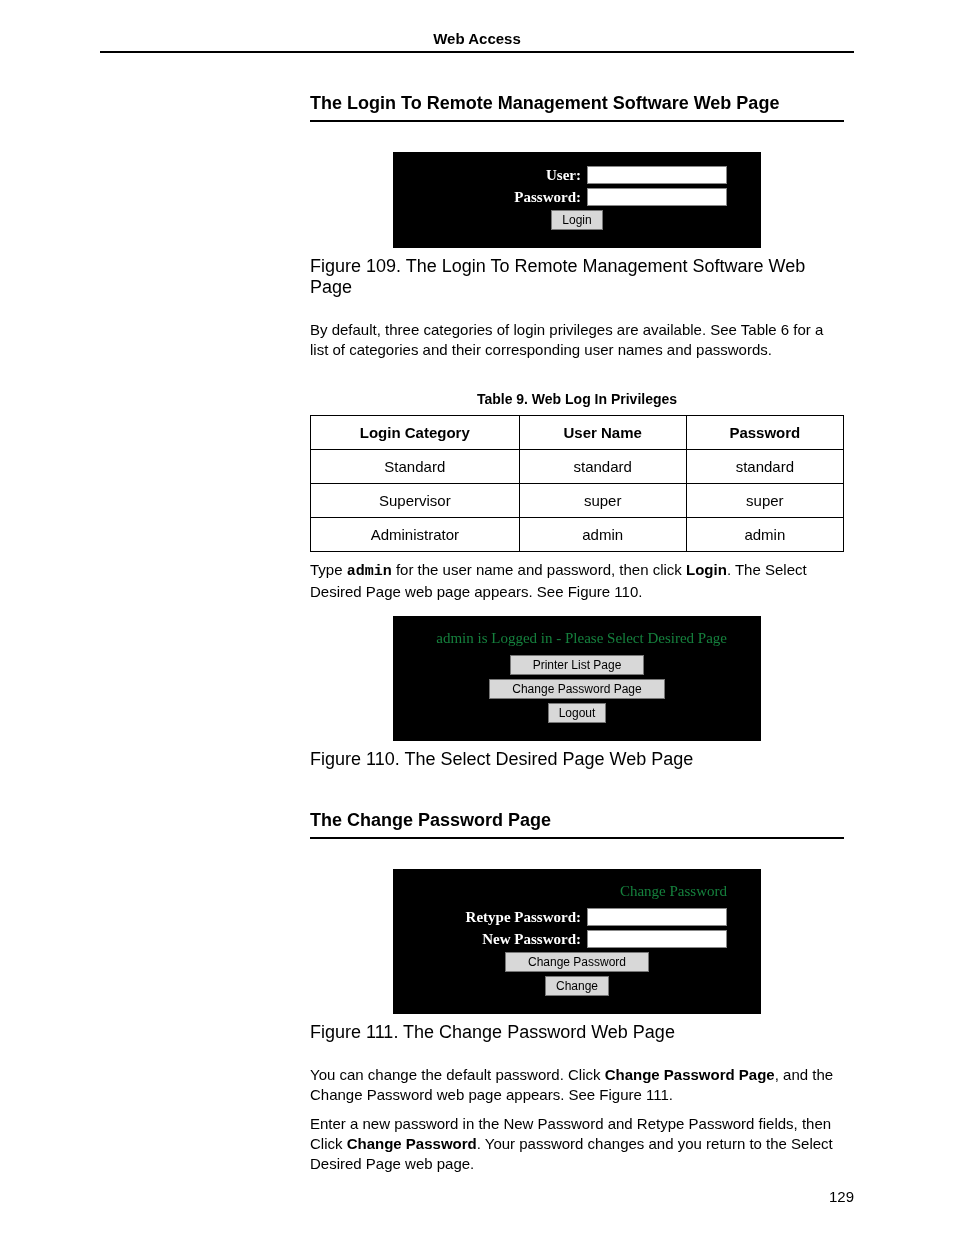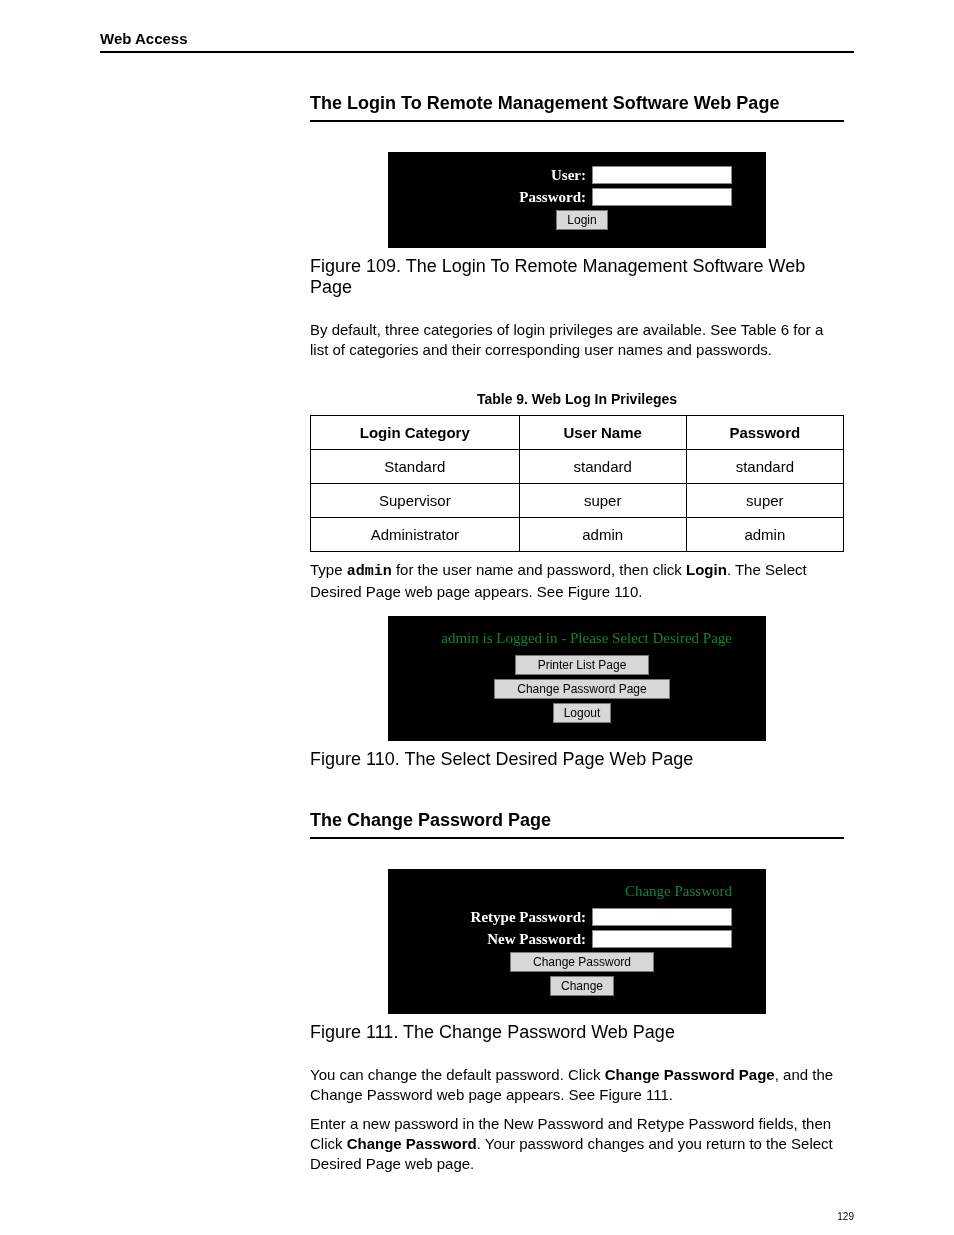--- a/index.html
+++ b/index.html
@@ -10,21 +10,21 @@
     color: #000;
   }
   .page {
     width: 954px;
     min-height: 1235px;
     position: relative;
     box-sizing: border-box;
     padding: 30px 100px 30px 100px;
   }
   .running-head {
-    text-align: left;
+    text-align: center;
     font-size: 15px;
     font-weight: bold;
     margin-bottom: 4px;
   }
   .rule {
     border-top: 2px solid #000;
     margin: 2px 0 40px 0;
   }
   .col {
     margin-left: 210px;   
@@ -48,21 +48,21 @@
   .mono { font-family: "Courier New", monospace; font-weight: bold; font-size: 15px; }
 
   
   .panel-wrap {
     margin: 14px auto 8px auto;
     display: flex;
     justify-content: center;
   }
   .panel {
     background: #000;
-    padding: 10px 34px 14px 44px;
+    padding: 10px 34px 14px 34px;
     width: 300px;
   }
   .panel-row {
     display: flex;
     align-items: center;
     justify-content: flex-end;
     margin: 4px 0;
   }
   .panel-label {
     color: #fff;
@@ -125,23 +125,23 @@
   }
   table.tbl th, table.tbl td {
     border: 1px solid #000;
     padding: 8px 24px;
     text-align: center;
   }
   table.tbl th { font-weight: bold; }
 
   .page-num {
     position: absolute;
-    bottom: 13px;
+    bottom: 30px;
     right: 100px;
-    font-size: 10px;
+    font-size: 15px;
   }
 </style>
 </head>
 <body>
 
 <div class="page">
 
   <div class="running-head">Web Access</div>
   <div class="rule"></div>
 

